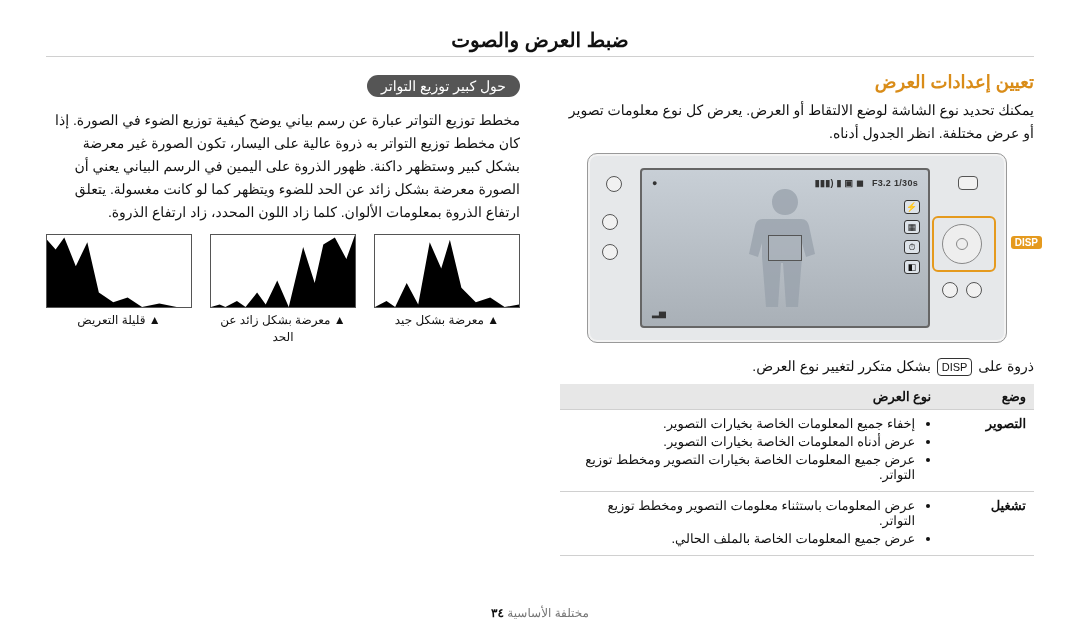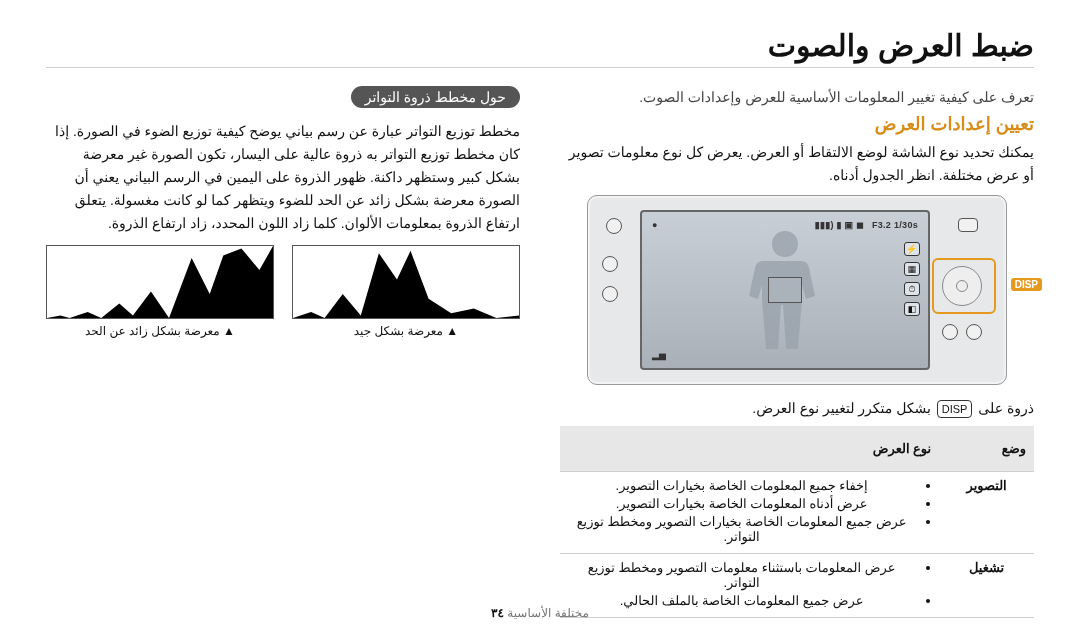--- a/index.html
+++ b/index.html
@@ -23,23 +23,23 @@
     position:relative;
   }
   .page{
     padding:28px 46px 0 46px;
     display:flex;
     flex-direction:column;
     height:100%;
   }
   h1.title{
     margin:0 0 4px 0;
-    text-align:right;
+    text-align:center;
     font-weight:600;
-    font-size:30px;
+    font-size:20px;
   }
   .hr{
     border-bottom:1px solid var(--rule);
     margin-bottom:14px;
   }
   .cols{
     display:flex;
     gap:40px;
   }
   .col{flex:1;min-width:0}
@@ -181,29 +181,29 @@
     font-family:Arial,Helvetica,sans-serif;
     direction:ltr;
   }
   
   table.modes{
     width:100%;border-collapse:collapse;margin-top:6px;font-size:13px;
   }
   table.modes th{
     background:#e7e7e7;
     font-weight:600;
-    padding:15px 8px;
+    padding:5px 8px;
     text-align:right;
     border-bottom:1px solid var(--rule);
   }
   table.modes th:first-child{width:20%}
   table.modes td{
     padding:6px 8px;
     border-bottom:1px solid var(--rule);
-    text-align:center;
+    text-align:right;
     vertical-align:top;
   }
   table.modes td:first-child{font-weight:600}
   table.modes li{margin-bottom:3px}
   table.modes ul{margin:0;padding-right:16px}
   
   .footer{
     position:absolute;
     bottom:10px;right:0;left:0;
     text-align:center;
@@ -214,21 +214,20 @@
 </head>
 <body>
 
 <div class="page">
   <h1 class="title">ضبط العرض والصوت</h1>
   <div class="hr"></div>
 
   <div class="cols">
 
     <div class="col">
-      <p class="intro">تعرف على كيفية تغيير المعلومات الأساسية للعرض وإعدادات الصوت.</p>
 
       <h2 class="section">تعيين إعدادات العرض</h2>
       <p>يمكنك تحديد نوع الشاشة لوضع الالتقاط أو العرض. يعرض كل نوع معلومات تصوير أو عرض مختلفة. انظر الجدول أدناه.</p>
 
       <div class="camera-wrap">
         <div class="camera">
 
           <span class="cam-btn" style="top:22px;left:18px"></span>
           <span class="cam-btn" style="top:60px;left:14px"></span>
           <span class="cam-btn" style="top:90px;left:14px"></span>
@@ -295,21 +294,21 @@
                 <li>عرض جميع المعلومات الخاصة بالملف الحالي.</li>
               </ul>
             </td>
           </tr>
         </tbody>
       </table>
     </div>
 
     <div class="col">
       <div style="text-align:right">
-        <span class="pill">حول مخطط ذروة التواتر</span>
+        <span class="pill">حول كبير توزيع التواتر</span>
       </div>
       <p>مخطط توزيع التواتر عبارة عن رسم بياني يوضح كيفية توزيع الضوء في الصورة. إذا كان مخطط توزيع التواتر به ذروة عالية على اليسار، تكون الصورة غير معرضة بشكل كبير وستظهر داكنة. ظهور الذروة على اليمين في الرسم البياني يعني أن الصورة معرضة بشكل زائد عن الحد للضوء ويتظهر كما لو كانت مغسولة. يتعلق ارتفاع الذروة بمعلومات الألوان. كلما زاد اللون المحدد، زاد ارتفاع الذروة.</p>
 
       <div class="histos">
 
         <div class="histo-cell">
           <div class="histo-box">
             <svg class="histo-svg" viewBox="0 0 100 60" preserveAspectRatio="none">
               <path fill="#000" d="M0 60 L8 55 14 60 22 40 30 58 38 6 46 28 52 4 60 44 70 56 80 52 90 60 100 58 100 60 Z"></path>
             </svg>
@@ -323,20 +322,30 @@
           <div class="histo-box">
             <svg class="histo-svg" viewBox="0 0 100 60" preserveAspectRatio="none">
               <path fill="#000" d="M0 60 L6 58 10 60 18 55 24 60 32 48 38 58 46 38 54 60 64 10 72 40 78 8 86 2 94 20 100 0 100 60 Z"></path>
             </svg>
           </div>
           <div class="caption">
             ▲ <span>معرضة بشكل زائد عن الحد</span>
           </div>
         </div>
 
+        <div class="histo-cell">
+          <div class="histo-box">
+            <svg class="histo-svg" viewBox="0 0 100 60" preserveAspectRatio="none">
+              <path fill="#000" d="M0 60 L0 4 6 12 12 2 20 26 28 6 36 48 46 56 56 52 66 60 78 57 90 60 100 60 Z"></path>
+            </svg>
+          </div>
+          <div class="caption">
+            ▲ <span>قليلة التعريض</span>
+          </div>
+        </div>
       </div>
     </div>
   </div>
 </div>
 
 <div class="footer">
   <span>مختلفة الأساسية</span>
   <span class="num">٣٤</span>
 </div>
 

